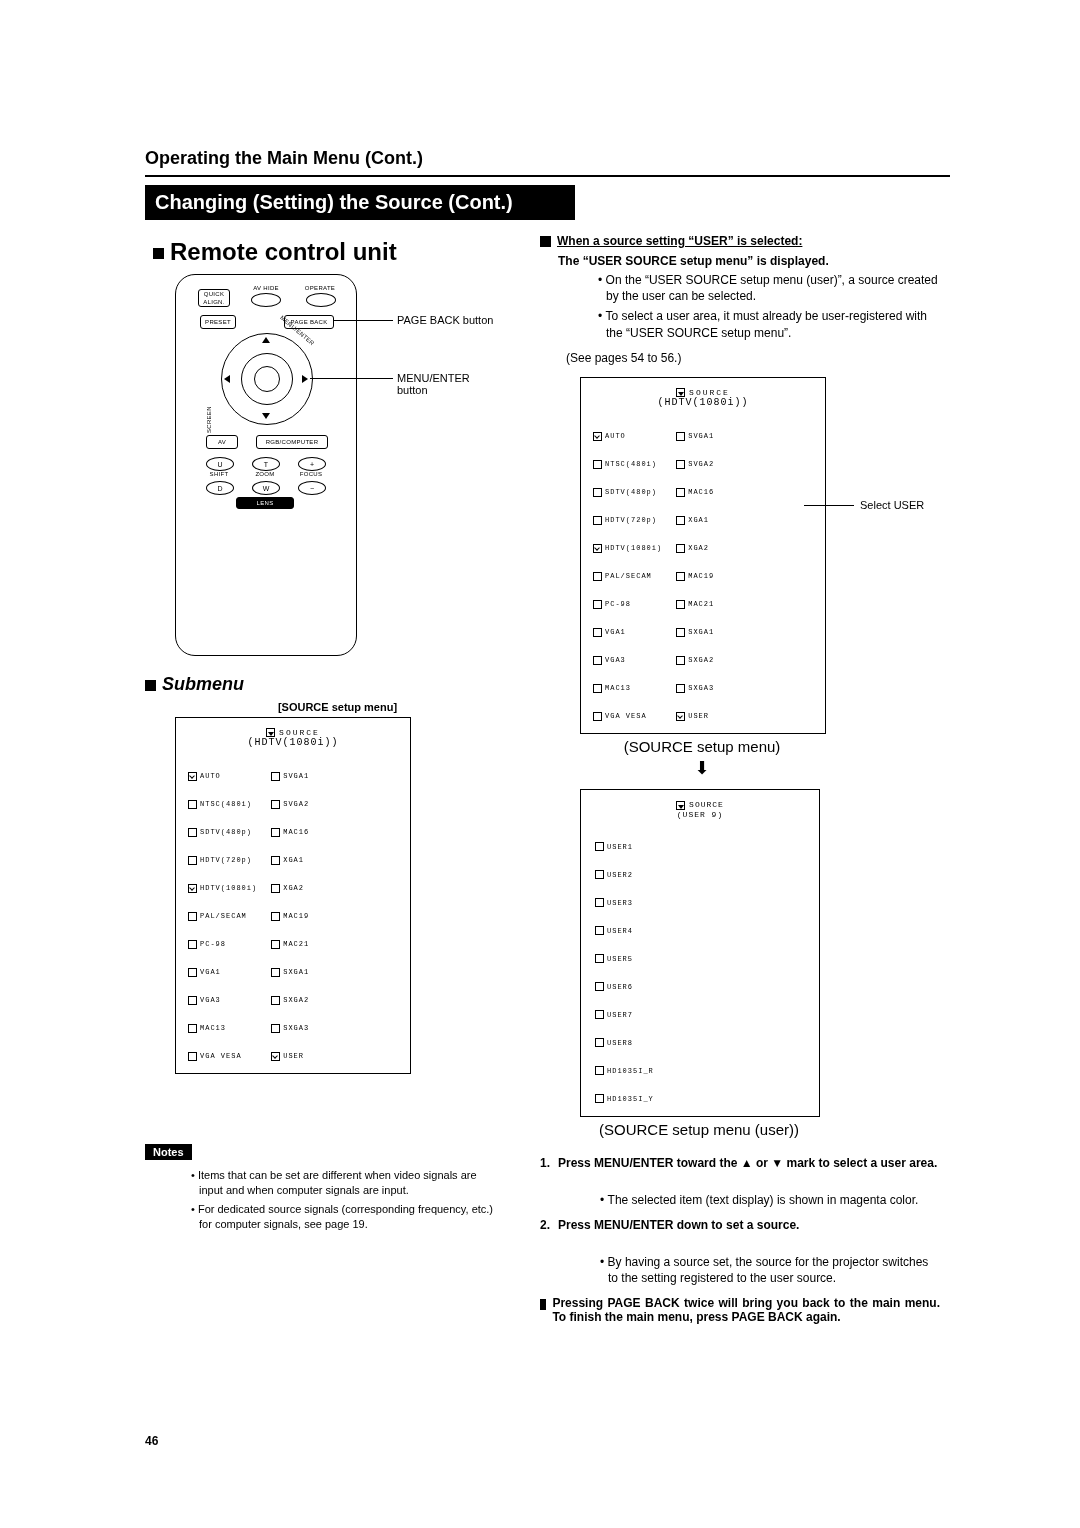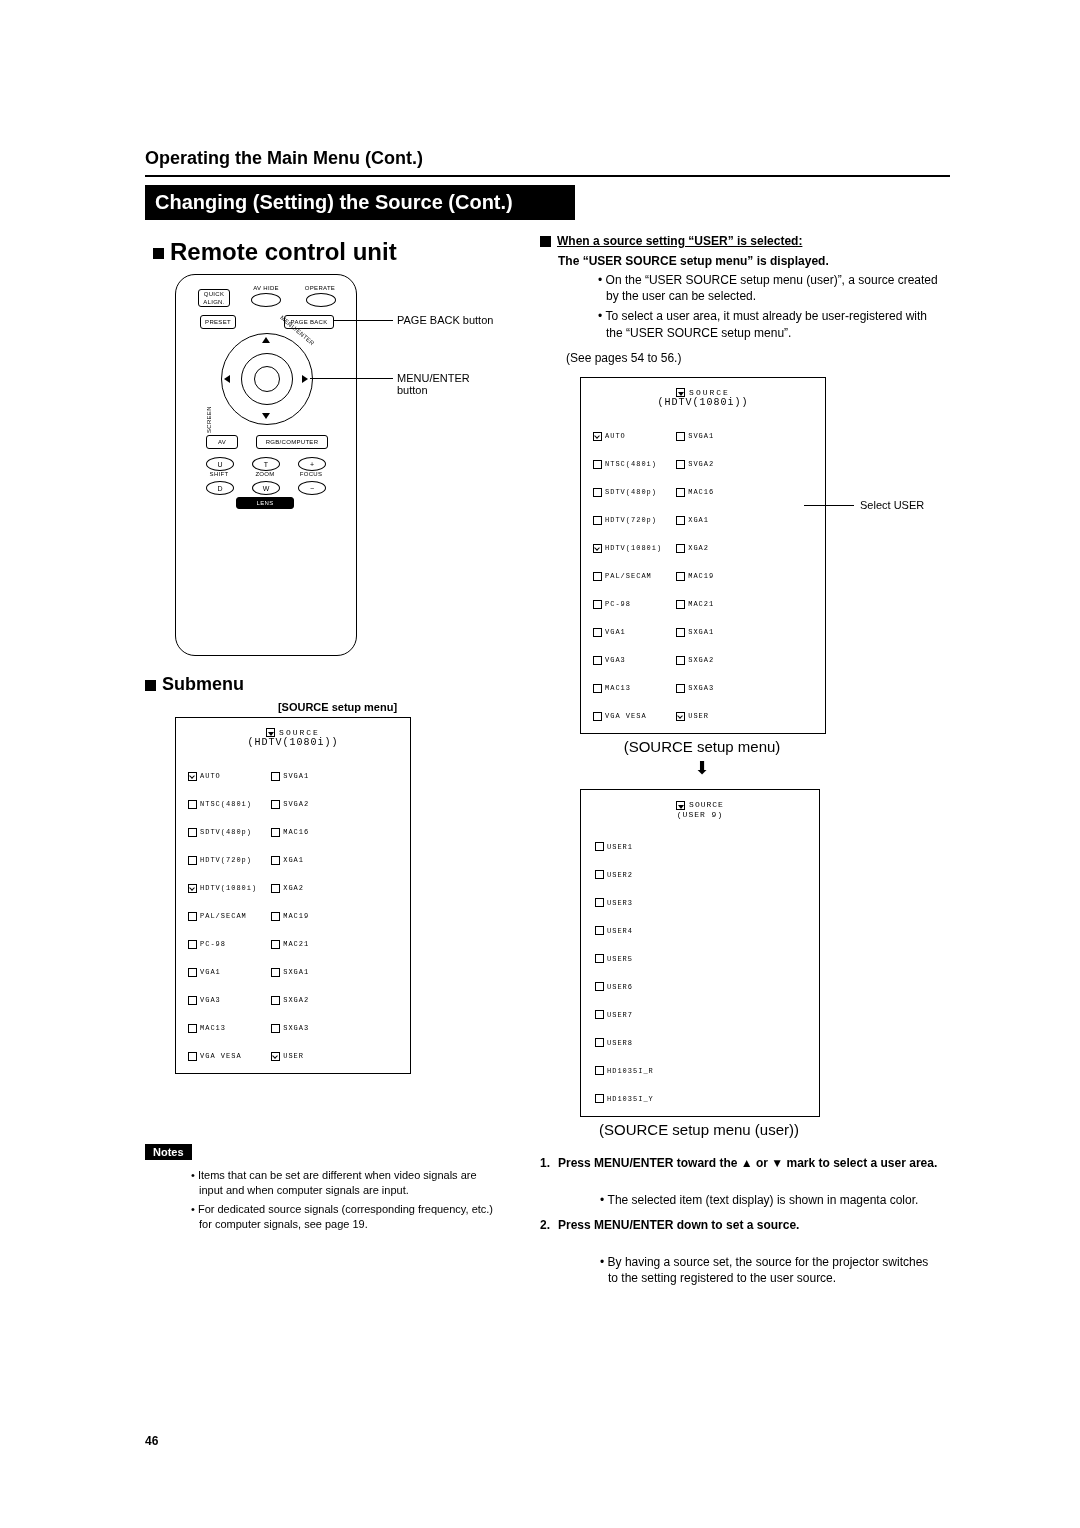--- a/index.html
+++ b/index.html
@@ -39,20 +39,21 @@
   .section-title {
     font-size: 24px;
     font-weight: bold;
     margin: 4px 0 8px 0;
     padding-left: 8px;
   }
   .section-title-med {
     font-size: 18px;
     font-weight: bold;
     margin: 10px 0 6px 0;
+    font-style: italic;
   }
   .cols {
     display: flex;
     gap: 40px;
   }
   .col-left { width: 355px; }
   .col-right { width: 400px; }
   .square-bullet {
     display: inline-block;
     width: 11px; height: 11px;
@@ -504,17 +505,21 @@
         <div class="step-item">
           <div class="step-head">
               <span class="num">2.</span>
               <span>Press MENU/ENTER down to set a source.</span>
             </div>
           <ul class="step-sub" id="step2-sub">
               <li>By having a source set, the source for the projector switches to the setting registered to the user source.</li>
             </ul>
         </div>
       </div>
+      <div class="pb-block">
+          <span class="square-bullet" style="margin-top:3px;"></span>
+          <span style="text-align:justify;">Pressing PAGE BACK twice will bring you back to the main menu. To finish the main menu, press PAGE BACK again.</span>
+        </div>
     </div>
   </div>
 
   <div class="page-num">46</div>
 </div>
 
 </body></html>

